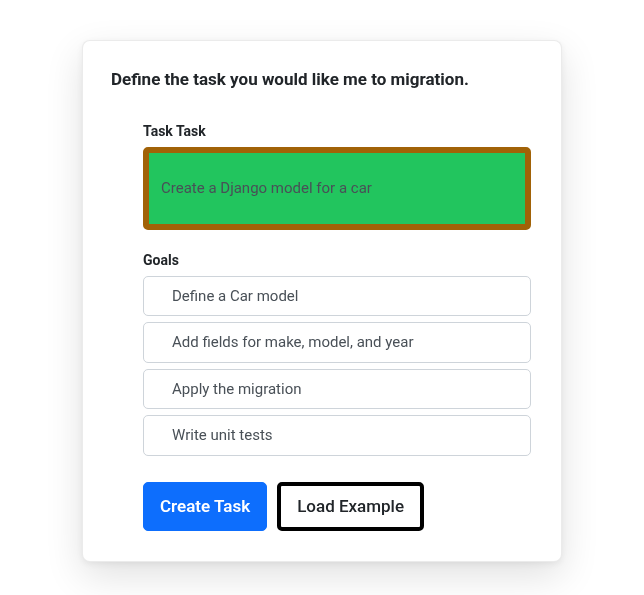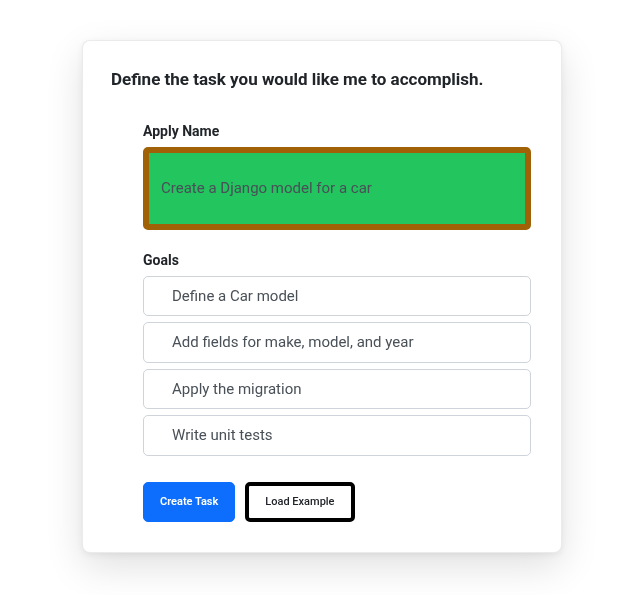--- a/index.html
+++ b/index.html
@@ -76,21 +76,21 @@
       line-height: 1.5;
       font-family: inherit;
       outline: none;
     }
     .button-row {
       display: flex;
       gap: 10px;
       margin-top: 26px;
     }
     .btn {
-      font-size: 11px;
+      font-size: 17px;
       font-weight: 600;
       padding: 8px 16px;
       border-radius: 5px;
       cursor: pointer;
       font-family: inherit;
       line-height: 1.5;
       border: 1px solid transparent;
     }
     .btn-primary {
       background: #0d6efd;
@@ -101,26 +101,26 @@
       background: #ffffff;
       color: #212529;
       border: 4px solid #000000;
       font-weight: 500;
     }
   </style>
 </head>
 <body>
 
 <div class="card">
-  <h2 class="card-title">Define the task you would like me to accomplish.</h2>
+  <h2 class="card-title">Define the task you would like me to migration.</h2>
 
   <div class="form-area">
 
     <div class="group">
-      <label class="label">Apply Name</label>
+      <label class="label">Task Task</label>
       <input type="text" class="text-input" value="Create a Django model for a car" style="">
     </div>
 
     <div class="group">
       <label class="label">Goals</label>
       <div class="goal-list">
         <input type="text" class="goal-item" value="Define a Car model" style="">
         <input type="text" class="goal-item" value="Add fields for make, model, and year" style="">
         <input type="text" class="goal-item" value="Apply the migration" style="">
         <input type="text" class="goal-item" value="Write unit tests" style="">

